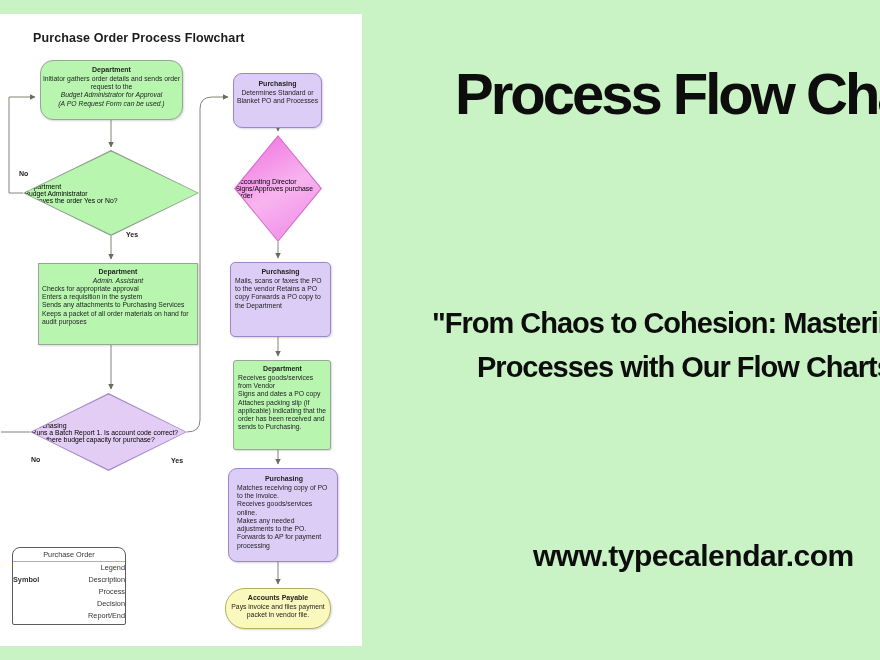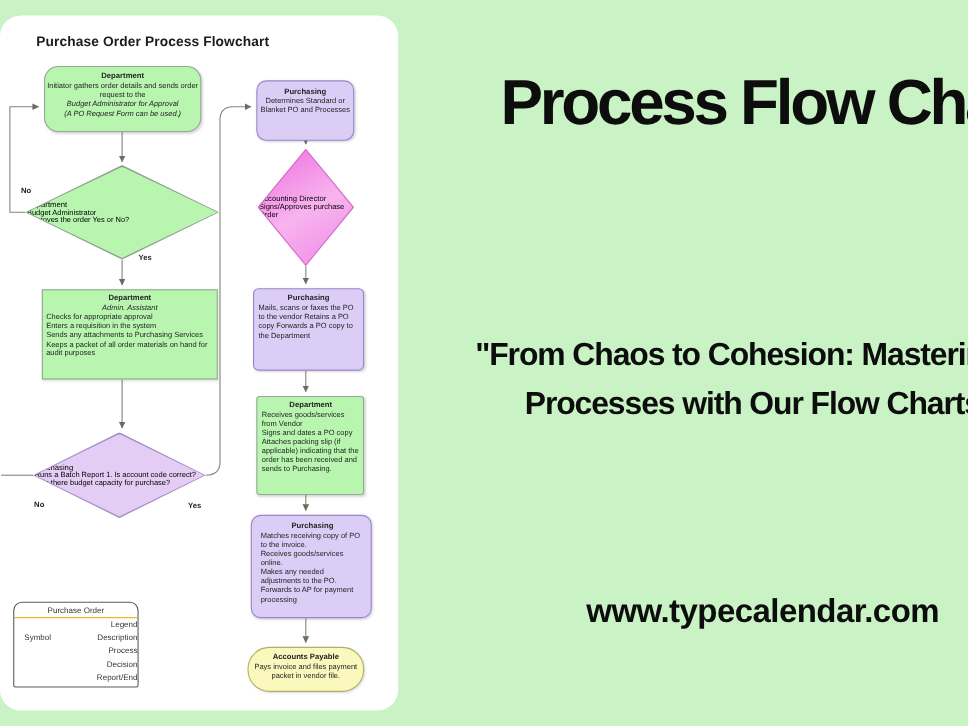--- a/index.html
+++ b/index.html
@@ -5,21 +5,20 @@
   html,body{margin:0;padding:0;}
   body{
     width:880px;height:660px;position:relative;overflow:hidden;
     background:#c9f3c4;
     font-family:"Liberation Sans",sans-serif;
   }
   
   .panel{
     position:absolute;left:0;top:14px;width:362px;height:632px;
     background:#ffffff;
-    border-radius:19px;
   }
   .fc-title{
     position:absolute;left:33px;top:17px;
     font-size:12.5px;font-weight:bold;color:#1b1b1b;letter-spacing:.1px;
   }
   svg.connectors{position:absolute;left:0;top:0;}
   .node{
     position:absolute;color:#232323;text-align:center;
     display:flex;flex-direction:column;justify-content:flex-start;
     box-sizing:border-box;
@@ -58,21 +57,21 @@
   
   .branch{position:absolute;font-size:7px;font-weight:bold;color:#222;}
   
   .legend{
     position:absolute;left:12px;top:533px;width:114px;height:78px;
     border:1px solid #5c5c5c;border-radius:8px 8px 2px 2px;background:#fff;
     font-size:7.3px;color:#333;box-sizing:border-box;
   }
   .legend .hdr{height:13px;line-height:13px;text-align:center;border-bottom:1px solid #eab308;}
   .legend .row{height:12px;line-height:12px;display:grid;grid-template-columns:38% 62%;}
-  .legend .row .c1{text-align:center;}
+  .legend .row .c1{text-align:left;font-weight:bold;}
   .legend .row .c2{text-align:right;}
   .legend .single{height:12px;line-height:12px;text-align:right;}
   
   .hero-title{
     position:absolute;left:455px;top:60px;white-space:nowrap;
     font-size:58px;font-weight:bold;color:#0d0d0d;letter-spacing:-3px;
   }
   .quote1{
     position:absolute;left:432px;top:307px;white-space:nowrap;
     font-size:29px;font-weight:bold;color:#0d0d0d;letter-spacing:-1px;

